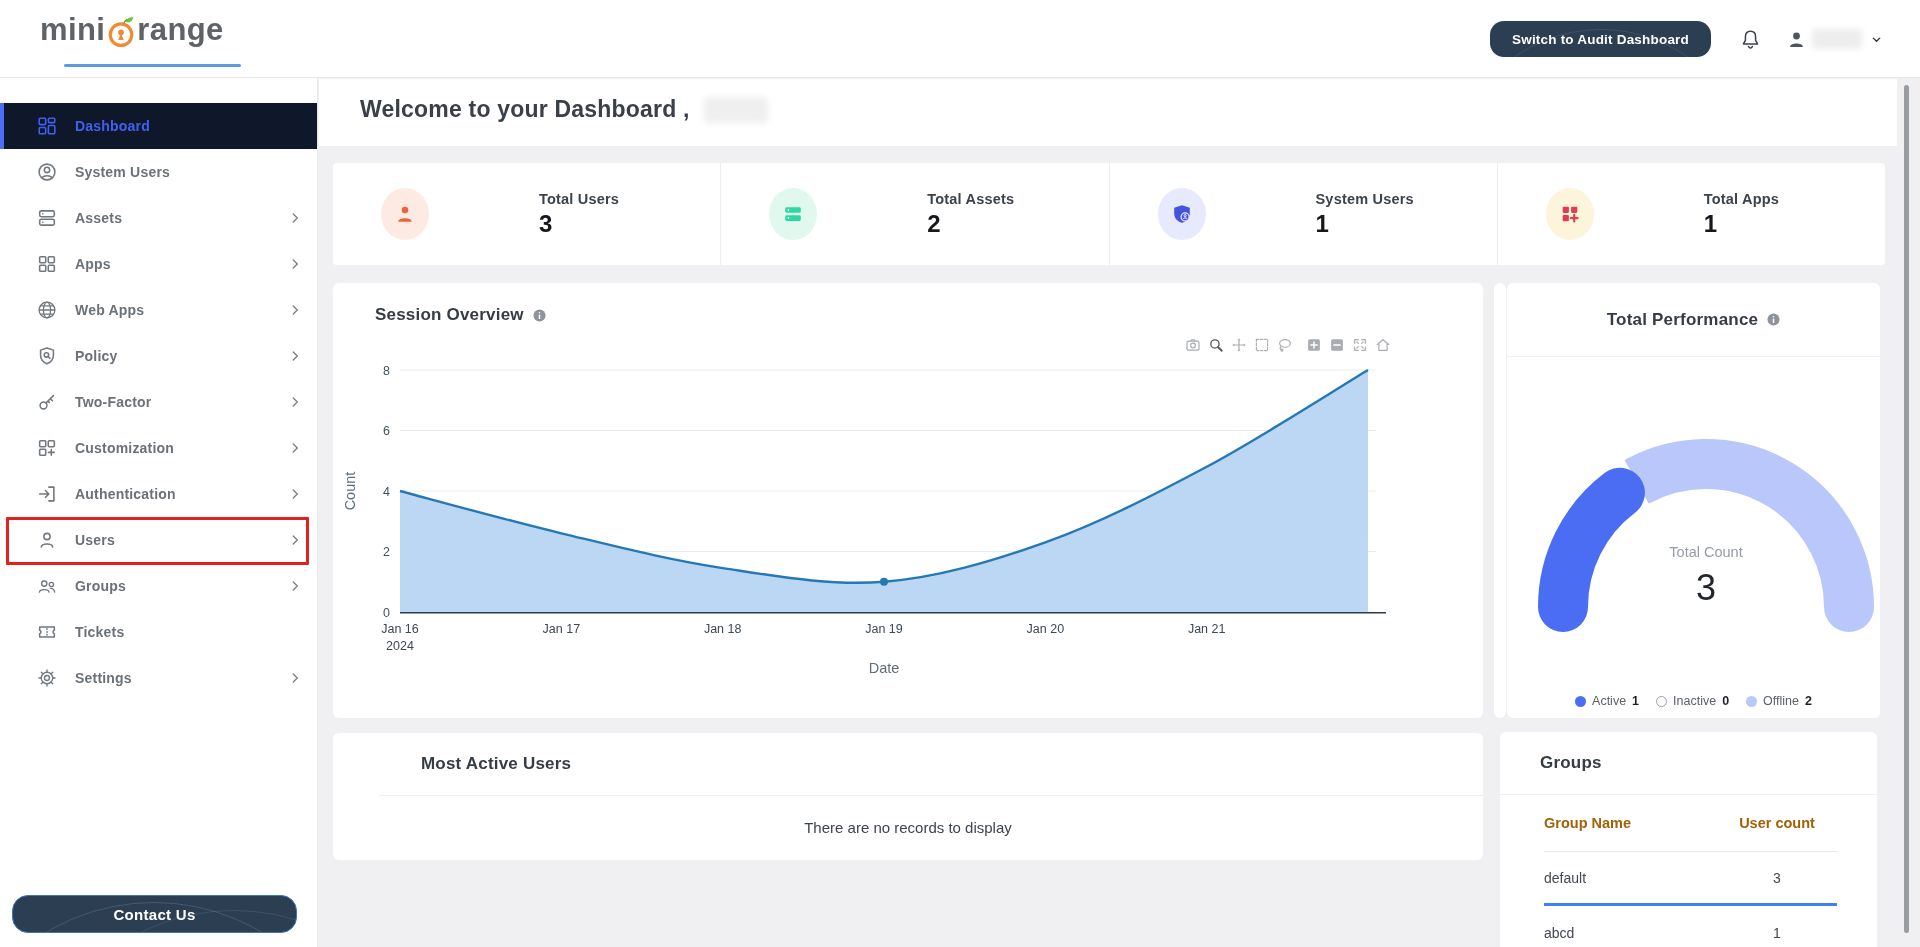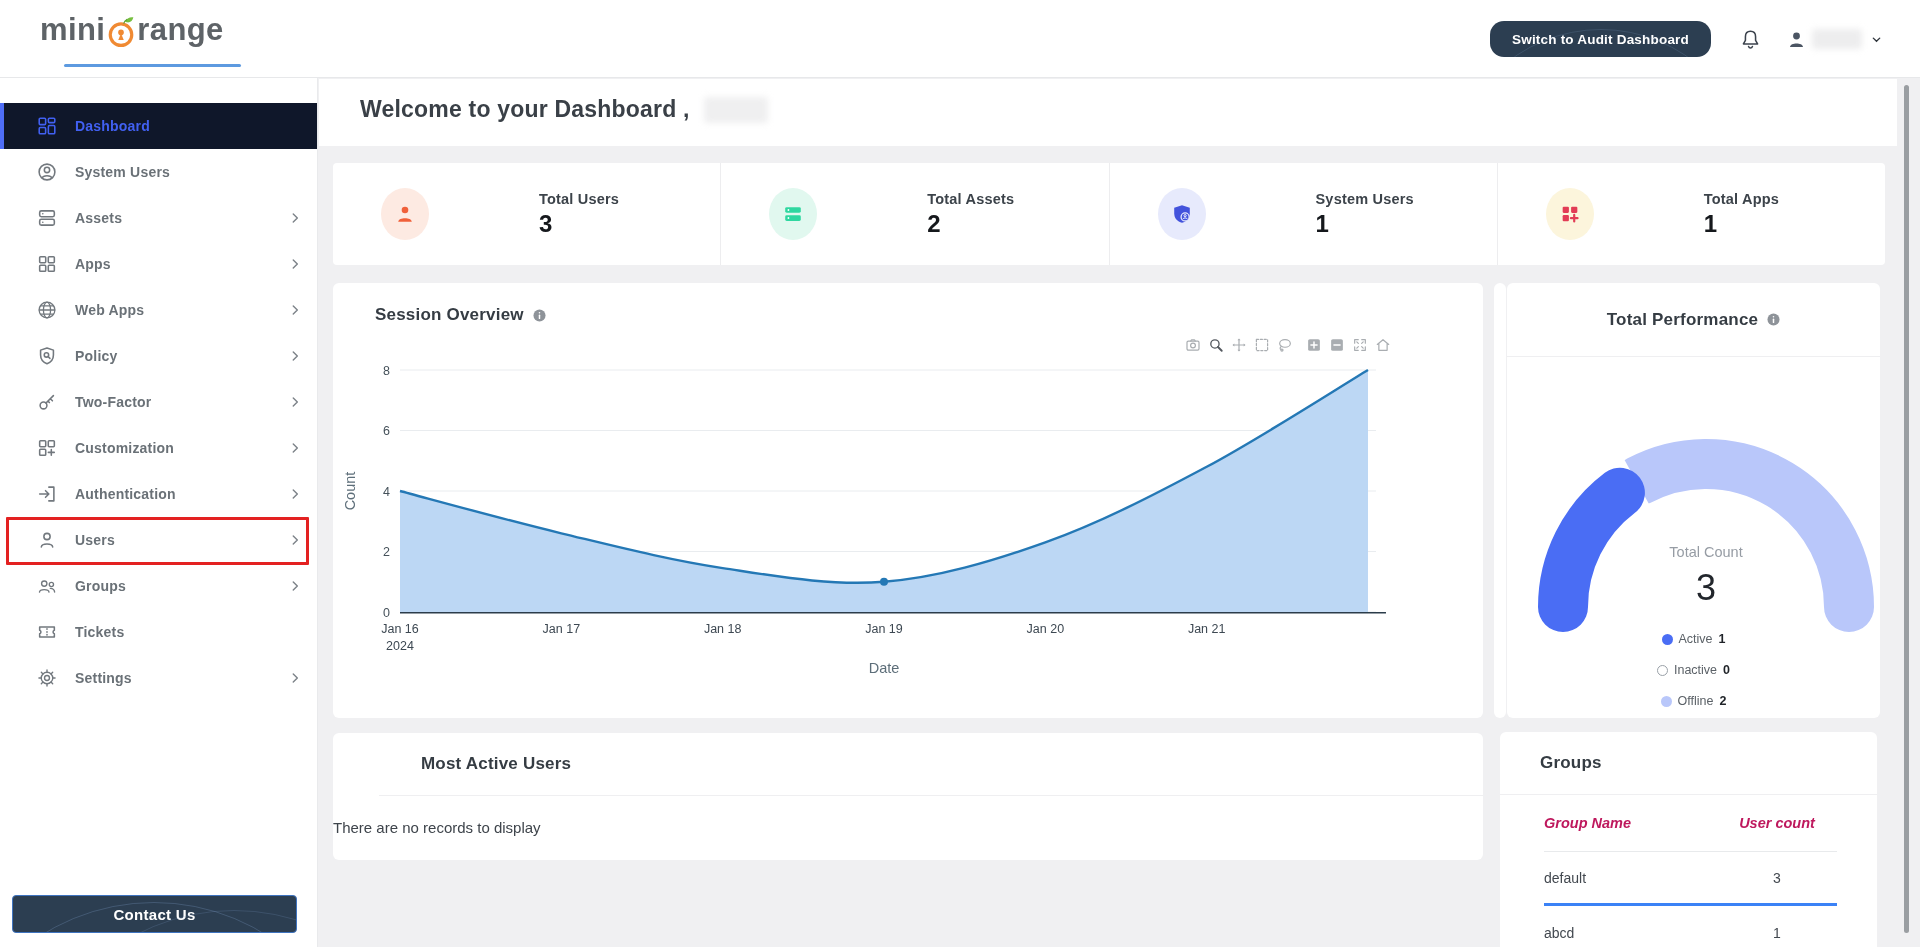--- a/index.html
+++ b/index.html
@@ -38,21 +38,21 @@
   .side-item .s-icon svg { width:22px; height:22px; }
   .side-item .s-label { font-size:14px; font-weight:600; letter-spacing:.2px; }
   .side-item .s-chev { position:absolute; right:15px; top:16px; color:#7c8288; display:inline-flex; }
   .side-item.active { background:#0f172a; color:#4160f1;margin-top:15px; }
   .side-item.active .s-icon { color:#4160f1; }
   .side-item.active::before { content:''; position:absolute; left:0; top:0; bottom:0; width:4px;
                background:#4f6ef7; }
   .side-item.highlighted::after { content:''; position:absolute; left:6px; right:8px; top:0;
                bottom:-2px; border:3px solid #e32121; border-radius:1px; pointer-events:none; }
   .contact-btn { position:absolute; left:12px; top:817px; width:285px; height:38px; background:#2c3e51;
-               color:#fff; font-size:15px; font-weight:600; letter-spacing:.3px; border-radius:4px;
+               color:#fff; font-size:15px; font-weight:600; letter-spacing:.3px; border-radius:16px;
                border:1px solid #3f74c0; cursor:pointer; overflow:hidden; font-family:inherit;
                position:absolute; }
   .contact-btn::before { content:''; position:absolute; width:420px; height:420px; border-radius:50%;
                border:1px solid rgba(130,160,205,.28); left:-70px; top:6px; }
   .contact-btn::after { content:''; position:absolute; width:420px; height:420px; border-radius:50%;
                border:1px solid rgba(130,160,205,.2); left:10px; top:14px; }
 
   
   .welcome-band { position:absolute; left:319px; top:79px; width:1578px; height:67px; background:#fff; }
   .welcome-band h1 { display:flex; align-items:center; padding:17px 0 0 41px; font-size:23px;
@@ -82,38 +82,38 @@
   #session-svg { position:absolute; left:0; top:0; }
 
   .card-sliver { position:absolute; left:1494px; top:283px; width:12px; height:435px; background:#fff;
                border-radius:6px; }
 
   .perf-card { left:1507px; top:283px; width:373px; height:435px; }
   .perf-head { height:74px; display:flex; align-items:center; justify-content:center;
                border-bottom:1px solid #efeff1; }
   #gauge-svg { position:absolute; left:0; top:74px; }
   .perf-legend { position:absolute; bottom:10px; left:0; width:100%; display:flex;
-               justify-content:center; align-items:center; gap:17px; font-size:12.5px; color:#5b6167;flex-direction:column; }
+               justify-content:center; align-items:center; gap:17px; font-size:12.5px; color:#5b6167; }
   .lg-item { display:flex; align-items:center; gap:6px; }
   .lg-dot { width:11px; height:11px; border-radius:50%; }
   .lg-dot.outlined { border:1.5px solid #9aa1a8; background:#fff; }
   .lg-val { font-weight:700; color:#1f2328; }
 
   .most-card { left:333px; top:733px; width:1150px; height:127px;padding-left:46px; }
   .most-head { height:63px; display:flex; align-items:center; padding-left:42px;
                border-bottom:1px solid #efeff1; }
-  .empty-text { position:absolute; top:86px; left:0; width:100%; text-align:left; font-size:15px;
+  .empty-text { position:absolute; top:86px; left:0; width:100%; text-align:center; font-size:15px;
                color:#3e444b; }
 
   .groups-card { left:1500px; top:732px; width:377px; height:215px; border-radius:6px 6px 0 0; }
   .groups-head { height:63px; display:flex; align-items:center; padding-left:40px;
                border-bottom:1px solid #efeff1; }
   .g-table { padding:0 40px 0 44px; }
   .g-hrow { display:flex; align-items:center; height:57px; font-size:14.5px; font-weight:700;
-               color:#be185d; border-bottom:1px solid #e8eaec;font-style:italic; }
+               color:#a16207; border-bottom:1px solid #e8eaec; }
   .g-row { display:flex; align-items:center; height:54px; font-size:14px; color:#42484f;
                border-bottom:3px solid #3b82f6; }
   .g-row:last-child { border-bottom:none; }
   .g-name { flex:1; }
   .g-count { width:120px; text-align:center; }
 
   .scroll-thumb { position:absolute; left:1904px; top:85px; width:5px; height:848px; background:#9a9ea2;
                border-radius:3px; cursor:pointer; z-index:9; }
 </style>
 </head>

